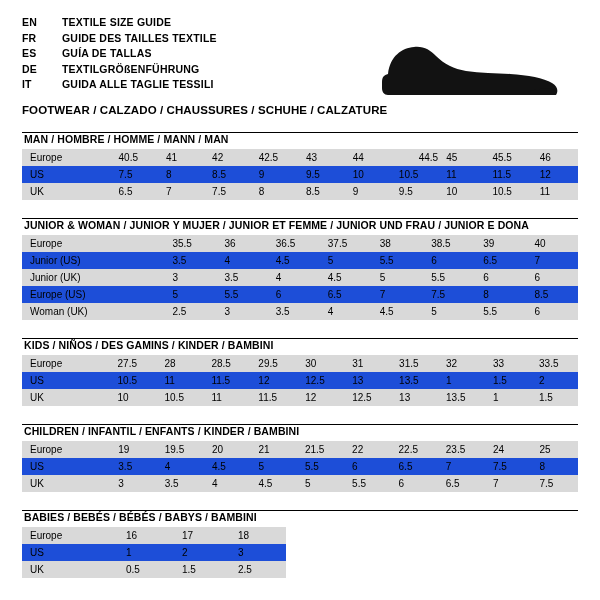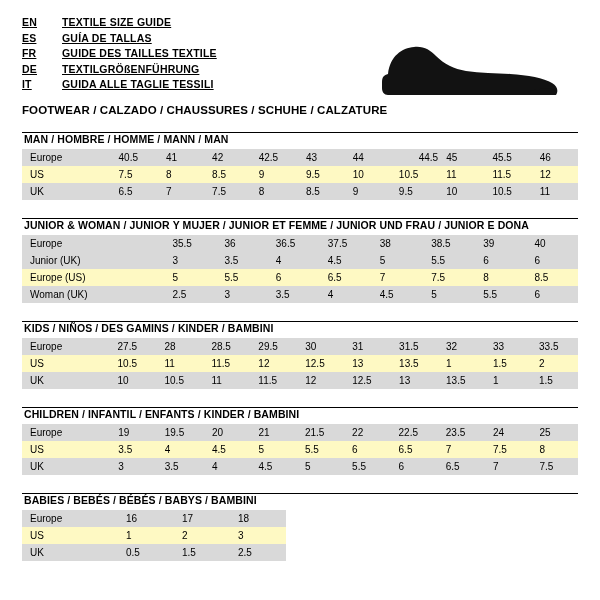--- a/index.html
+++ b/index.html
@@ -24,21 +24,20 @@
 
   
   .header {
     position: relative;
     height: 98px;
   }
   .lang-table {
     border-collapse: collapse;
     font-size: 10.5px;
     letter-spacing: 0.2px;
-    text-decoration: underline;
   }
   .lang-table td {
     padding: 0 0 3.5px 0;
     vertical-align: top;
     white-space: nowrap;
     font-weight: bold;
   }
   .lang-code {
     width: 40px;
     font-weight: bold;
@@ -82,21 +81,21 @@
     height: 17px;
     padding: 0 0 0 8px;
     text-align: left;
     white-space: nowrap;
     border: none;
   }
   table.sizes tr.shaded td {
     background: #d9d9d9;
   }
   table.sizes tr.plain td {
-    background: #fef9c3;
+    background: #1d4ed8;
   }
   table.sizes td.label {
     width: 88px;
   }
   .divider {
     border: 0;
     border-top: 1px solid #000000;
     margin: 5px 0 0 0;
   }
   .babies table.sizes td.label { width: 88px; }
@@ -107,26 +106,26 @@
 <div class="page">
 
   <div class="header">
     <table class="lang-table">
       <tbody>
         <tr>
           <td class="lang-code">EN</td>
           <td class="lang-title">TEXTILE SIZE GUIDE</td>
         </tr>
         <tr>
+          <td class="lang-code">FR</td>
+          <td class="lang-title">GUIDE DES TAILLES TEXTILE</td>
+        </tr>
+        <tr>
           <td class="lang-code">ES</td>
           <td class="lang-title">GUÍA DE TALLAS</td>
-        </tr>
-        <tr>
-          <td class="lang-code">FR</td>
-          <td class="lang-title">GUIDE DES TAILLES TEXTILE</td>
         </tr>
         <tr>
           <td class="lang-code">DE</td>
           <td class="lang-title">TEXTILGRÖßENFÜHRUNG</td>
         </tr>
         <tr>
           <td class="lang-code">IT</td>
           <td class="lang-title">GUIDA ALLE TAGLIE TESSILI</td>
         </tr>
       </tbody>
@@ -201,20 +200,32 @@
               <td style="width: 47.1111px;"></td>
               <td style="width: 47.1111px;">35.5</td>
               <td style="width: 47.1111px;">36</td>
               <td style="width: 47.1111px;">36.5</td>
               <td style="width: 47.1111px;">37.5</td>
               <td style="width: 47.1111px;">38</td>
               <td style="width: 47.1111px;">38.5</td>
               <td style="width: 47.1111px;">39</td>
               <td style="width: 47.1111px;">40</td>
             </tr>
+            <tr class="plain">
+              <td class="label">Junior (US)</td>
+              <td style="width: 47.1111px;"></td>
+              <td style="width: 47.1111px;">3.5</td>
+              <td style="width: 47.1111px;">4</td>
+              <td style="width: 47.1111px;">4.5</td>
+              <td style="width: 47.1111px;">5</td>
+              <td style="width: 47.1111px;">5.5</td>
+              <td style="width: 47.1111px;">6</td>
+              <td style="width: 47.1111px;">6.5</td>
+              <td style="width: 47.1111px;">7</td>
+            </tr>
             <tr class="shaded">
               <td class="label">Junior (UK)</td>
               <td style="width: 47.1111px;"></td>
               <td style="width: 47.1111px;">3</td>
               <td style="width: 47.1111px;">3.5</td>
               <td style="width: 47.1111px;">4</td>
               <td style="width: 47.1111px;">4.5</td>
               <td style="width: 47.1111px;">5</td>
               <td style="width: 47.1111px;">5.5</td>
               <td style="width: 47.1111px;">6</td>

